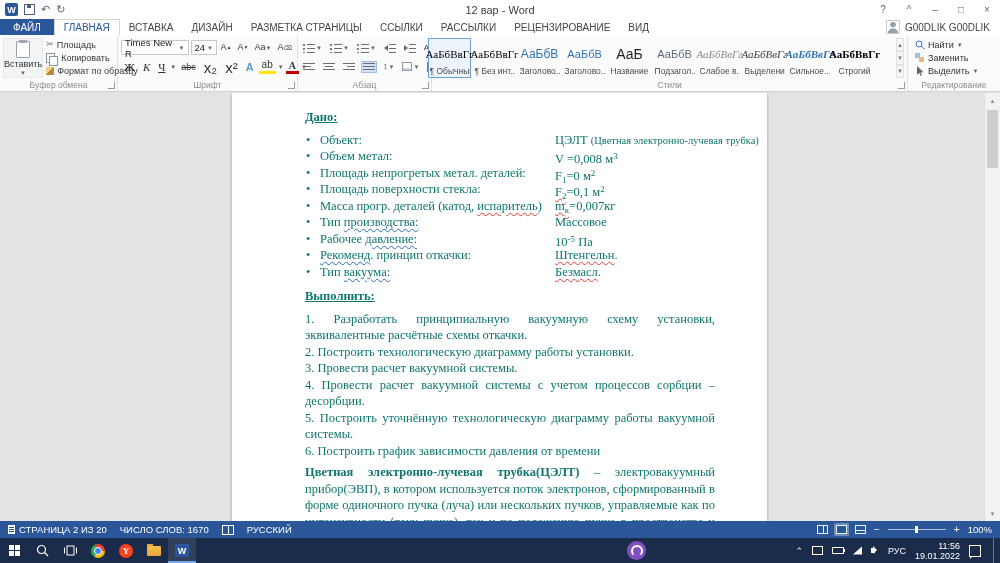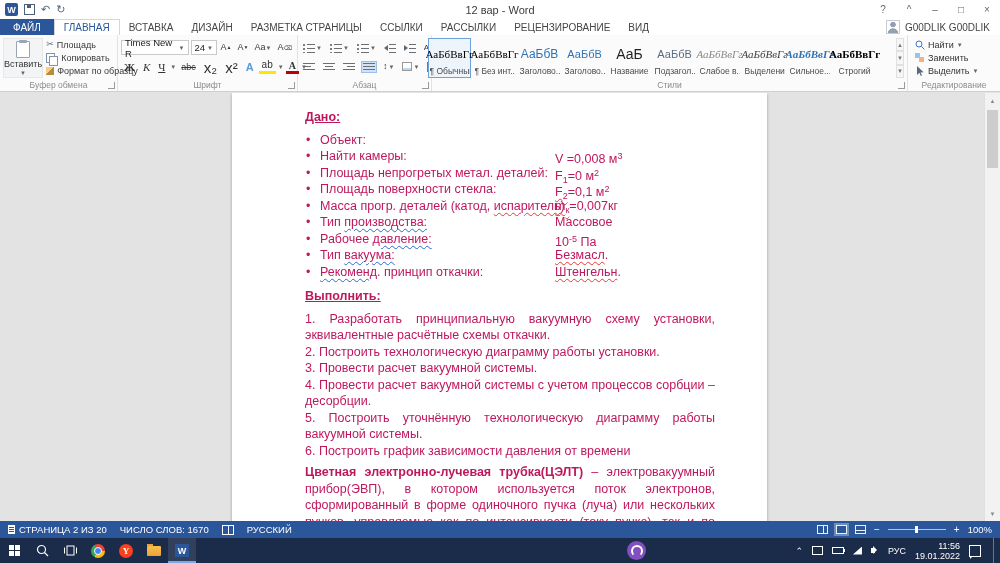--- a/index.html
+++ b/index.html
@@ -111,21 +111,21 @@
   .gscroll{display:flex;flex-direction:column;width:12px;margin-left:2px;}
   .gs{flex:1;display:flex;align-items:center;justify-content:center;font-size:6px;color:#777;
       border:1px solid #e0e0e0;background:#f6f6f6;}
 
   .erows{display:flex;flex-direction:column;justify-content:space-around;height:100%;padding-left:4px;}
   .erow{display:flex;align-items:center;gap:3px;font-size:9px;color:#333;white-space:nowrap;}
 
   
   .docarea{position:absolute;top:93px;left:0;right:0;bottom:42px;overflow:hidden;background:#e3e3e3;}
   .page{position:absolute;left:232px;top:0;width:535px;height:720px;background:#fff;box-shadow:0 1px 3px rgba(0,0,0,.3);}
-  .pinner{padding:16px 52px 0 73px;font-family:Liberation Sans, sans-serif;font-size:12.5px;line-height:16.5px;color:#be185d;}
+  .pinner{padding:16px 52px 0 73px;font-family:Liberation Serif, serif;font-size:12.5px;line-height:16.5px;color:#0f766e;}
   .dhead{font-weight:bold;text-decoration:underline;margin:0 0 6px 0;}
   .dhead2{font-weight:bold;text-decoration:underline;margin:8px 0 6px 0;}
   .brow{position:relative;min-height:16.5px;padding-left:15px;}
   .brow::before{content:"•";position:absolute;left:1px;top:0;}
   .bval{position:absolute;left:250px;top:0;white-space:nowrap;}
   .sub{font-size:9px;vertical-align:-3px;}
   .sup{font-size:9px;vertical-align:4px;}
   .small{font-size:10.5px;}
   .wred{text-decoration-line:underline;text-decoration-style:wavy;text-decoration-color:#e03c31;
         text-decoration-thickness:1px;text-underline-offset:2px;}
@@ -431,29 +431,29 @@
       </div>
       <span class="rg-label">Редактирование</span>
     </div>
   </div>
 
   <div class="docarea">
     <div class="page">
       <div class="pinner">
         <p class="dhead">Дано:</p>
         <div>
-            <div class="brow"><span class="blab"><span>Объект:</span></span></div>
-            <div class="brow"><span class="blab"><span>Найти камеры:</span></span><span class="bval"><span>V =0,008 м</span><span class="sup">3</span></span></div>
+            <div class="brow"><span class="blab"><span>Объект:</span></span><span class="bval"><span>ЦЭЛТ </span><span class="small">(Цветная электронно-лучевая трубка)</span></span></div>
+            <div class="brow"><span class="blab"><span>Объем метал:</span></span><span class="bval"><span>V =0,008 м</span><span class="sup">3</span></span></div>
             <div class="brow"><span class="blab"><span>Площадь непрогретых метал. деталей:</span></span><span class="bval"><span>F</span><span class="sub">1</span><span>=0 м</span><span class="sup">2</span></span></div>
             <div class="brow"><span class="blab"><span>Площадь поверхности стекла:</span></span><span class="bval"><span class="wred">F</span><span class="sub wred">2</span><span>=0,1 м</span><span class="sup">2</span></span></div>
             <div class="brow"><span class="blab"><span>Масса прогр. деталей (катод, </span><span class="wred">испаритель</span><span>)</span></span><span class="bval"><span class="wred">m</span><span class="sub wred">к</span><span>=0,007кг</span></span></div>
             <div class="brow"><span class="blab"><span>Тип </span><span class="wblue">производства:</span></span><span class="bval"><span>Массовое</span></span></div>
             <div class="brow"><span class="blab"><span>Рабочее </span><span class="wblue">давление:</span></span><span class="bval"><span>10</span><span class="sup">-5</span><span> Па</span></span></div>
+            <div class="brow"><span class="blab"><span class="wblue">Рекоменд</span><span>. принцип откачки:</span></span><span class="bval"><span class="wred">Штенгельн</span><span>.</span></span></div>
             <div class="brow"><span class="blab"><span>Тип </span><span class="wblue">вакуума:</span></span><span class="bval"><span class="wred">Безмасл</span><span>.</span></span></div>
-            <div class="brow"><span class="blab"><span class="wblue">Рекоменд</span><span>. принцип откачки:</span></span><span class="bval"><span class="wred">Штенгельн</span><span>.</span></span></div>
           </div>
         <p class="dhead dhead2">Выполнить:</p>
         <div class="tasks">
             <p class="task">1. Разработать принципиальную вакуумную схему установки, эквивалентные расчётные схемы откачки.</p>
             <p class="task">2. Построить технологическую диаграмму работы установки.</p>
             <p class="task">3. Провести расчет вакуумной системы.</p>
             <p class="task">4. Провести расчет вакуумной системы с учетом процессов сорбции – десорбции.</p>
             <p class="task">5. Построить уточнённую технологическую диаграмму работы вакуумной системы.</p>
             <p class="task">6. Построить график зависимости давления от времени</p>
           </div>

